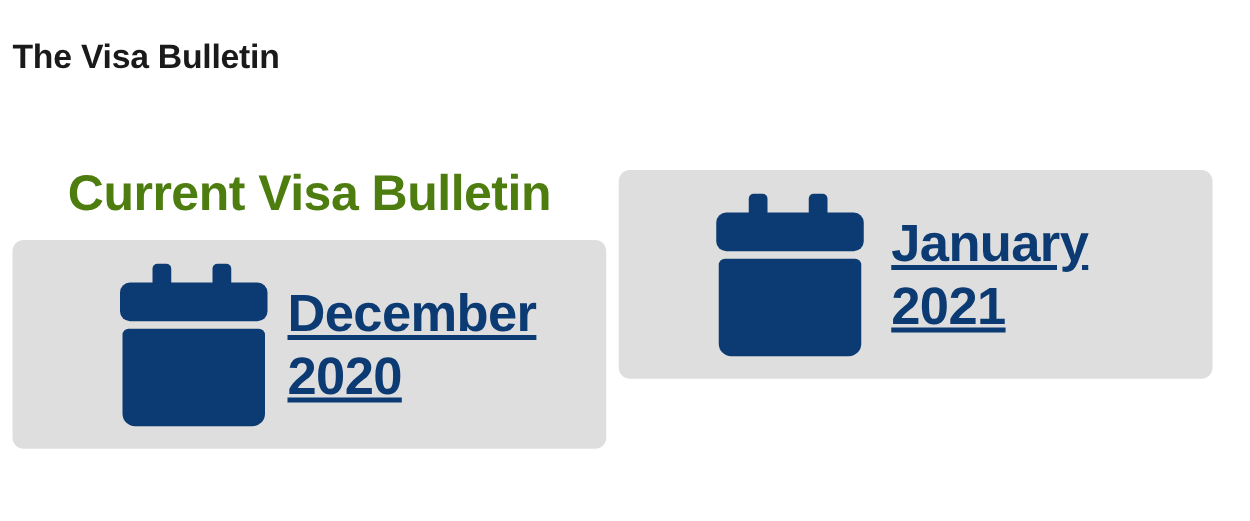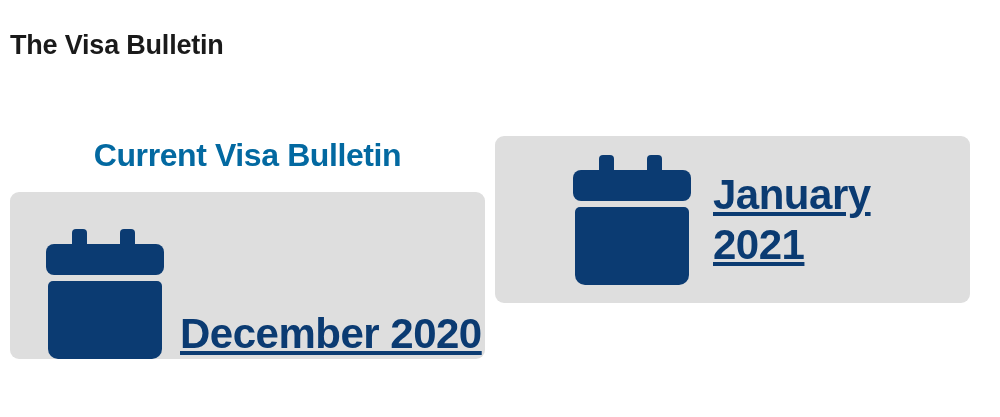--- a/index.html
+++ b/index.html
@@ -52,40 +52,40 @@
     box-sizing: border-box;
     display: flex;
     flex-direction: column;
   }
   .column.col-left  { width: 495px; padding: 0 10px 0 10px; }
   .column.col-right { width: 495px; padding: 0 25px 0 0px;  }
 
   .column-heading {
     margin: 0 0 18px 0;
     text-align: center;
-    font-size: 32px;
+    font-size: 40px;
     line-height: 38px;
     font-weight: bold;
-    color: #0369a1;
+    color: #4d7c0f;
     letter-spacing: -0.4px;
     white-space: nowrap;
   }
 
   
   .bulletin-card {
     box-sizing: border-box;
     background: #dedede;
     border-radius: 9px;
     height: 167px;
     display: flex;
     flex-direction: row;
     align-items: center;
     padding: 0 0 0 0;
   }
-  .col-left  .bulletin-card { width: 475px; padding-left: 36px; align-items: flex-end; }
+  .col-left  .bulletin-card { width: 475px; padding-left: 86px; }
   .col-right .bulletin-card { width: 475px; padding-left: 78px; }
 
   
   .calendar-icon {
     position: relative;
     width: 118px;
     height: 130px;
     flex: 0 0 auto;
   }
   .calendar-icon .peg {

